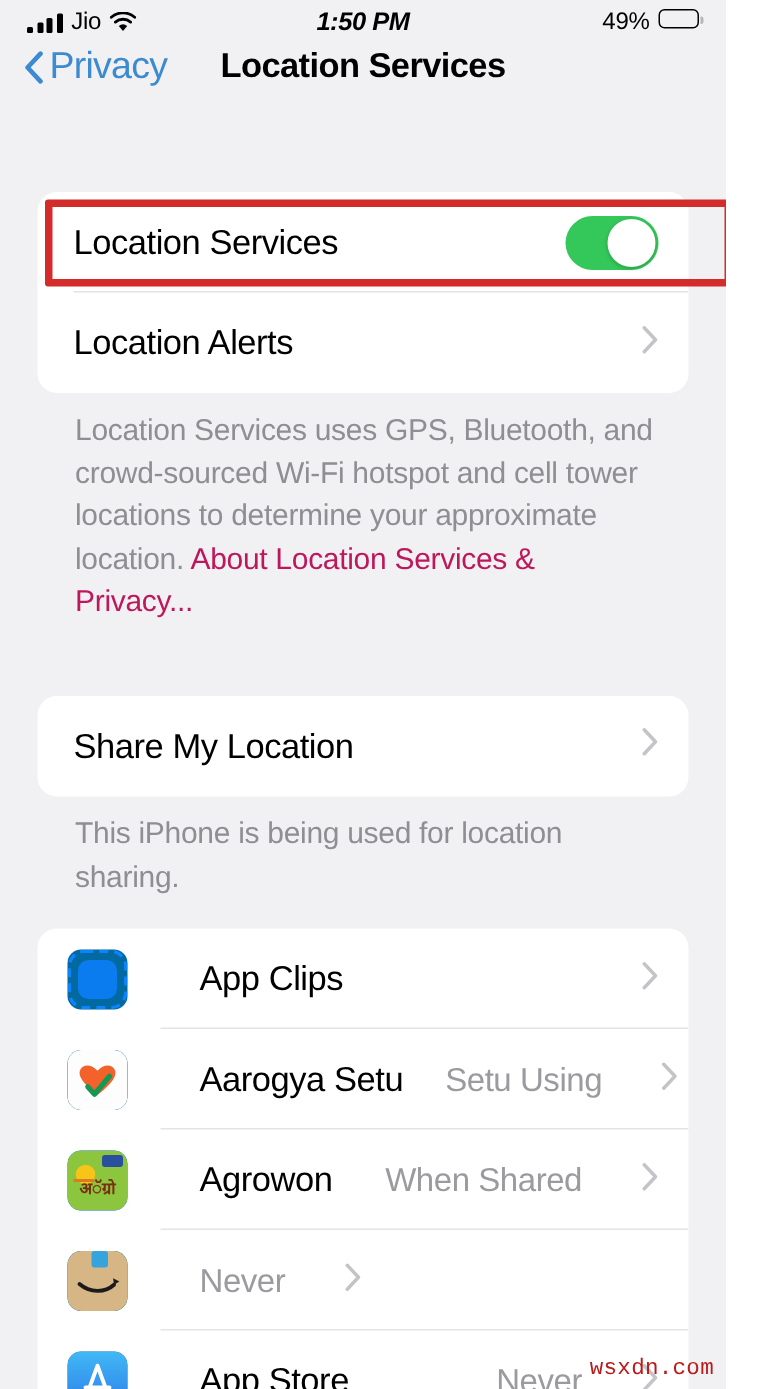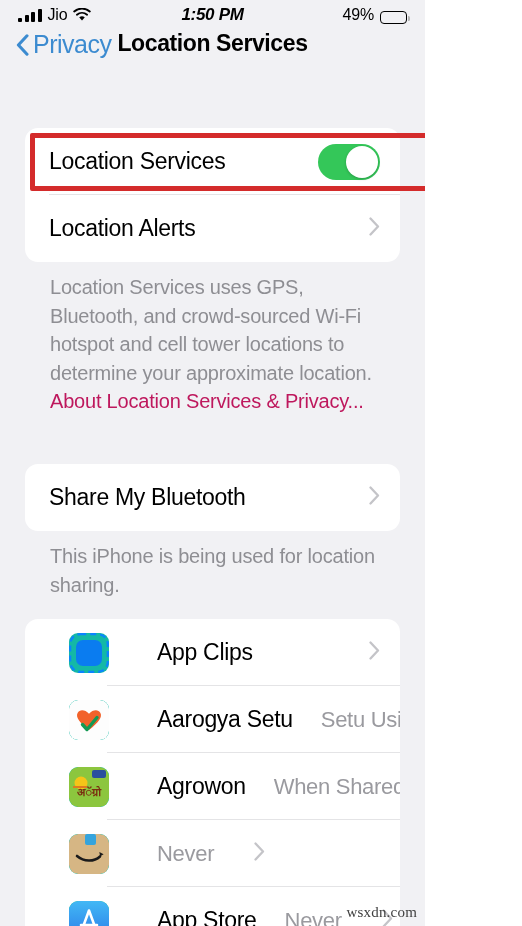--- a/index.html
+++ b/index.html
@@ -5,21 +5,21 @@
   * { margin:0; padding:0; box-sizing:border-box; }
   html, body {
     width:522px; height:926px;
     background:#ffffff;
     font-family:"Liberation Sans", sans-serif;
     -webkit-font-smoothing:antialiased;
     overflow:hidden;
   }
   #screen {
     position:relative;
-    width:425px; height:926px;
+    width:484px; height:926px;
     background:#f1f1f4;
     overflow:hidden;
   }
 
   
   .statusbar {
     position:relative;
     height:30px;
     display:flex;
     align-items:center;
@@ -40,21 +40,21 @@
   .wifi { width:18px; height:14px; display:block; }
   .sb-center {
     position:absolute; left:0; right:0; top:0; height:30px;
     display:flex; align-items:center; justify-content:center;
     font-size:17px; font-weight:600; letter-spacing:-0.3px;
     pointer-events:none;
     font-style:italic;
   }
   .sb-right {
     margin-left:auto;
-    display:flex; align-items:flex-end; gap:6px;
+    display:flex; align-items:flex-start; gap:6px;
     position:relative; z-index:2;
   }
   .batt-pct { font-size:16px; font-weight:500; }
   .batt {
     position:relative;
     width:27px; height:13px;
     border:1.6px solid #000;
     border-radius:4px;
     padding:1.4px;
   }
@@ -172,41 +172,40 @@
   }
 
   
   .appicon {
     width:40px; height:40px;
     border-radius:9px;
     margin-right:20px;
     flex:0 0 auto;
     overflow:hidden;
     position:relative;
-    background:#14b8a6;
-    margin-left:24px;
+    background:#0369a1;
   }
 
   
   .annot {
     position:absolute;
     left:30px; top:133px;
     width:458px; height:58px;
     border:5px solid #d42b2b;
     border-radius:2px;
     pointer-events:none;
     z-index:5;
   }
 
   .watermark {
     position:absolute;
     right:8px; bottom:5px;
     font-size:15px;
-    color:#404040;
-    font-family:Liberation Serif, serif;
+    color:#b91c1c;
+    font-family:Liberation Mono, monospace;
     letter-spacing:0.2px;
     z-index:6;
   }
 
   .sp-20 { height:20px; }
   .sp-48 { height:48px; }
   .sp-40 { height:40px; }
 </style>
 </head>
 <body>
@@ -276,21 +275,21 @@
     </div>
 
     <div class="footnote">
       <span>Location Services uses GPS, Bluetooth, and crowd-sourced Wi-Fi hotspot and cell tower locations to determine your approximate location. </span><a href="#">About Location Services &amp; Privacy...</a>
     </div>
 
     <div class="sp-48"></div>
 
     <div class="card">
       <div class="row">
-        <span class="row-label">Share My Bluetooth</span>
+        <span class="row-label">Share My Location</span>
         <span>
           <svg class="chev" viewBox="0 0 11 19">
             <path d="M1.5 1.5 L9 9.5 L1.5 17.5" stroke="#c4c4c8" stroke-width="2.3" fill="none" stroke-linecap="round" stroke-linejoin="round"></path>
           </svg>
         </span>
       </div>
     </div>
 
     <div class="footnote">This iPhone is being used for location sharing.</div>
 

